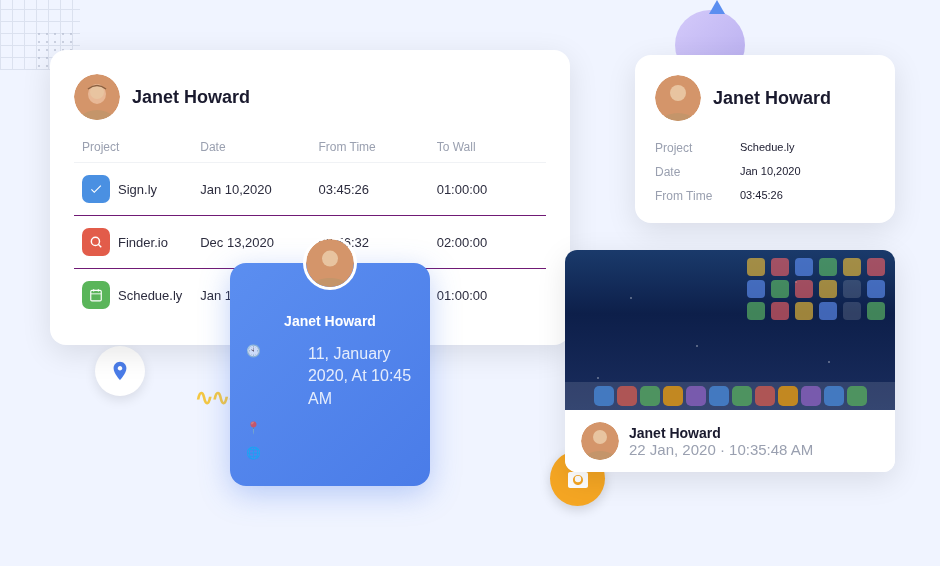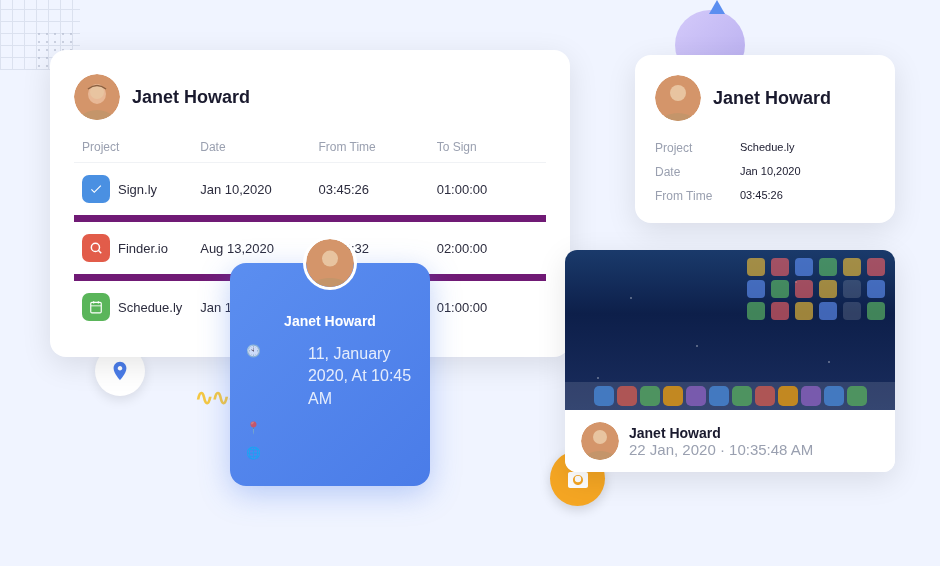--- a/index.html
+++ b/index.html
@@ -121,21 +121,21 @@
     .th {
       font-size: 12px;
       color: #9aa0b0;
       font-weight: 400;
     }
     .table-row {
       display: grid;
       grid-template-columns: 1.4fr 1.4fr 1.4fr 1.2fr;
       padding: 12px 8px;
       align-items: center;
-      border-bottom: 7px solid #701a75;
+      border-bottom: 1px solid #701a75;
     }
     .table-row:last-child { border-bottom: none; }
     .td { font-size: 13px; color: #2c2c3e; }
     .project-cell {
       display: flex;
       align-items: center;
       gap: 8px;
     }
     .app-icon {
       width: 28px; height: 28px;
@@ -329,21 +329,21 @@
         <path d="M14 15 Q23 8 32 15" stroke="#8b6040" fill="none" stroke-width="1.5"></path>
       </svg>
     </div>
     <span class="card-name">Janet Howard</span>
   </div>
 
   <div class="table-header">
     <span class="th">Project</span>
     <span class="th">Date</span>
     <span class="th">From Time</span>
-    <span class="th">To Sign</span>
+    <span class="th">To Wall</span>
   </div>
 
   <div class="table-row">
     <div class="project-cell td">
       <div class="app-icon icon-blue">
         <svg width="14" height="14" viewBox="0 0 24 24" fill="white">
             <path d="M9 16.17L4.83 12l-1.42 1.41L9 19 21 7l-1.41-1.41z"></path>
           </svg>
       </div>
       <span>Sign.ly</span>
@@ -356,21 +356,21 @@
   <div class="table-row">
     <div class="project-cell td">
       <div class="app-icon icon-red">
         <svg width="14" height="14" viewBox="0 0 24 24" fill="white">
             <circle cx="11" cy="11" r="7" stroke="white" stroke-width="2.5" fill="none"></circle>
             <line x1="16" y1="16" x2="21" y2="21" stroke="white" stroke-width="2.5"></line>
           </svg>
       </div>
       <span>Finder.io</span>
     </div>
-    <span class="td">Aug 13,2020</span>
+    <span class="td">Dec 13,2020</span>
     <span class="td">02:56:32</span>
     <span class="td">02:00:00</span>
   </div>
 
   <div class="table-row">
     <div class="project-cell td">
       <div class="app-icon icon-green">
         <svg width="14" height="14" viewBox="0 0 24 24" fill="white">
             <rect x="3" y="4" width="18" height="18" rx="2" stroke="white" stroke-width="2" fill="none"></rect>
             <line x1="8" y1="2" x2="8" y2="6" stroke="white" stroke-width="2"></line>

